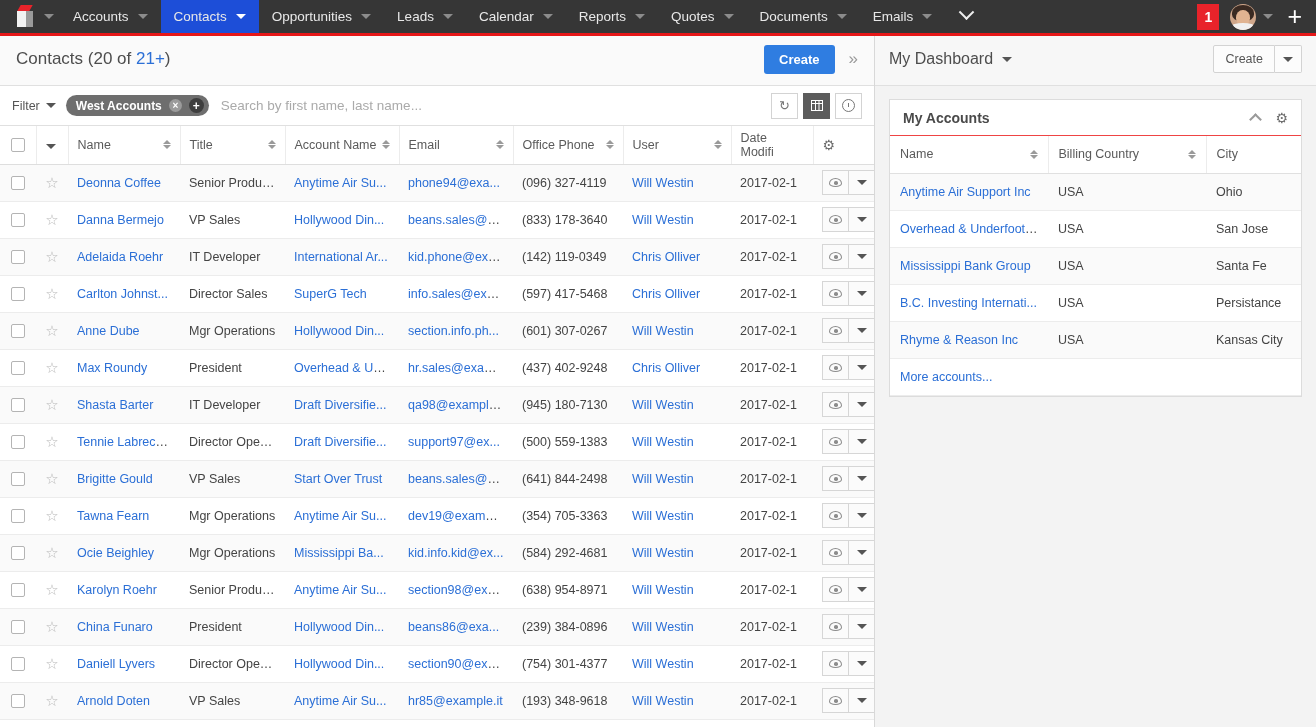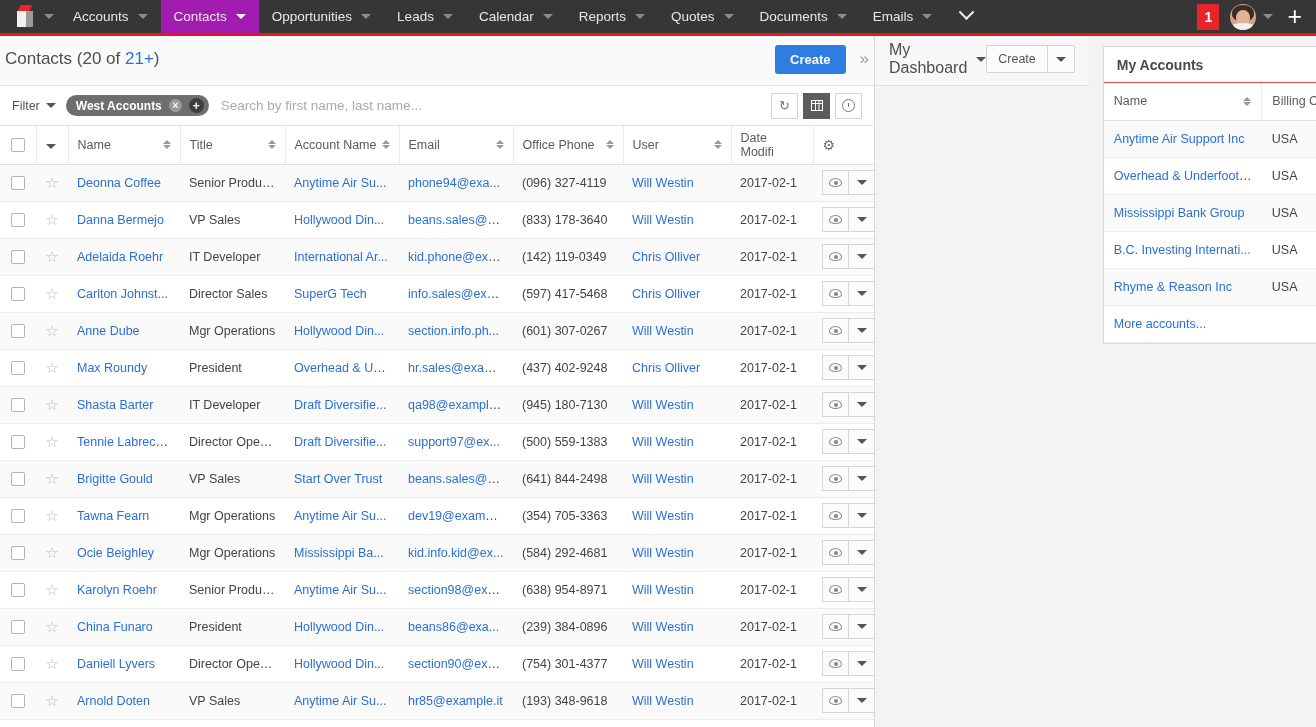--- a/index.html
+++ b/index.html
@@ -40,21 +40,21 @@
   .caret {
     width:0;height:0;border-left:5px solid transparent;border-right:5px solid transparent;
     border-top:5px solid #8c8c8c; display:inline-block;
   }
   .caret-dk { border-top-color:#555; }
   .nav-item {
     display:flex; align-items:center; gap:9px;
     padding: 0 13px; color:#e8e8e8; font-size:13.5px;
     cursor:pointer; white-space:nowrap;
   }
-  .nav-item.active { background:#a21caf; }
+  .nav-item.active { background:#1d4ed8; }
   .nav-item.active .caret { border-top-color:#fff; }
   .nav-more { display:flex; align-items:center; padding:0 16px; cursor:pointer; }
   .chev-dn {
     width:11px;height:11px;border-right:2.5px solid #eee;border-bottom:2.5px solid #eee;
     transform: rotate(45deg) translate(-3px,-3px);
   }
   .nav-right { margin-left:auto; display:flex; align-items:center; gap:0; padding-right:10px; }
   .searchbox {
     width:170px; height:23px; background:#fff; border-radius:2px;
     display:flex; align-items:center; padding:0 6px 0 9px; margin-right:12px;
@@ -78,25 +78,25 @@
   .avatar .hair { position:absolute;left:2px;top:1px;width:22px;height:16px;border-radius:50% 50% 40% 40%;background:#3a2a22; }
   .avatar .face { position:absolute;left:6px;top:6px;width:14px;height:16px;border-radius:48%;background:#e0b391; }
   .avatar .body { position:absolute;left:1px;bottom:0;width:24px;height:7px;border-radius:50% 50% 0 0;background:#f0f0f0; }
   .avatar-caret { margin:0 10px 0 7px; }
   .plus-btn { color:#fff;font-size:25px;line-height:1;cursor:pointer;padding:0 4px;font-weight:300;}
 
   
   .body-wrap { display:flex; height: 694px; }
   .left-pane { width: 875px; background:#fff; display:flex; flex-direction:column;
                border-right:1px solid #d8d8d8; }
-  .right-pane { width: 441px; background:#f3f3f3; display:flex; flex-direction:row; }
+  .right-pane { width: 441px; background:#f3f3f3; display:flex; flex-direction:column; }
 
   
   .list-head {
-    height:53px; display:flex; align-items:center; padding:0 5px;
+    height:53px; display:flex; align-items:center; padding:0 16px;
     border-bottom:1px solid #e0e0e0; background:#fafafa;
   }
   .list-title { font-size:17px; color:#4d4d4d; }
   .list-title .cnt-link { color:#2b6fd6; }
   .lh-right { margin-left:auto; display:flex; align-items:center; gap:14px; }
   .btn-blue {
     background:#2f7de1; color:#fff; border:none; border-radius:3px;
     font-size:13px; padding:7px 15px; cursor:pointer; font-family:"Liberation Sans",sans-serif;
     font-weight:bold;
   }

